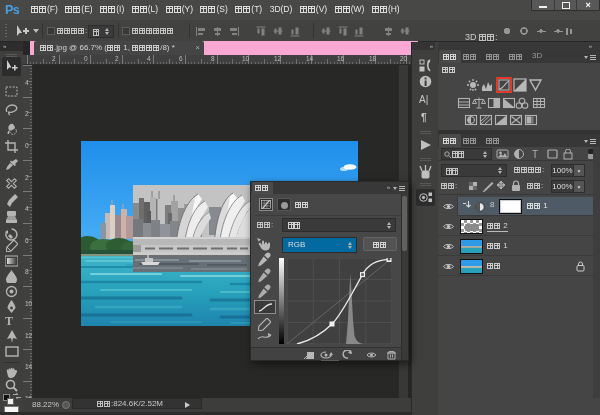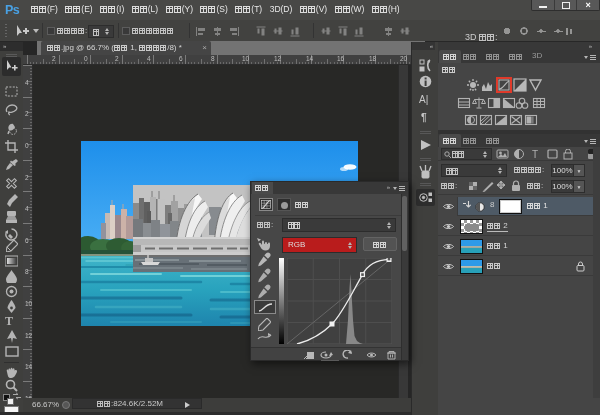--- a/index.html
+++ b/index.html
@@ -187,21 +187,21 @@
       <path d="M8.5 8.5 L12 12" stroke="#b5b5b5" stroke-width="2"></path>
     </svg>
   <div class="ab" style="left:3px;top:352px;width:7px;height:7px;background:#111;border:1px solid #888"></div>
   <div class="ab" style="left:7px;top:356px;width:7px;height:7px;background:#eee;border:1px solid #666"></div>
   <svg class="ab" style="left:13px;top:350px" width="8" height="8" viewBox="0 0 8 8">
       <path d="M0 2.5 h5 M5 2.5 l-1.8 -1.5 M8 5.5 h-5 M3 5.5 l1.8 1.5" stroke="#aaa" fill="none"></path>
     </svg>
   <div class="ab" style="left:4px;top:364px;width:15px;height:7px;background:#f5f5f5;border:1px solid #777"></div>
 </div>
 
-<div class="ab" style="left:37px;top:41px;width:388px;height:14px;background:#737373">
+<div class="ab" style="left:30px;top:41px;width:388px;height:14px;background:#f9a8d4">
   <div class="ab" style="left:4px;top:0;width:170px;height:14px;background:#454545;border-radius:2px 2px 0 0">
     <div class="ab txt" style="left:6px;top:3px;font-size:8px;color:#d5d5d5"><span class="zh s"></span><span class="zh s"></span>.jpg @ 66.7% (<span class="zh s"></span><span class="zh s"></span> 1, <span class="zh s"></span><span class="zh s"></span><span class="zh s"></span><span class="zh s"></span>/8) *</div>
     <div class="ab" style="right:4px;top:3px;font-size:8px;color:#aaa">×</div>
   </div>
 </div>
 
 <div class="ab" id="rulerH" style="left:23px;top:55px;width:388px;height:10px;background:#404040;border-bottom:1px solid #2b2b2b;overflow:hidden">
   <div class="ab" style="left:4px;top:7px;width:384px;height:3px;background:repeating-linear-gradient(90deg,#686868 0,#686868 1px,transparent 1px,transparent 3.16px)"></div>
   <div class="ab" style="left:4px;top:4px;width:384px;height:6px;background:repeating-linear-gradient(90deg,#707070 0,#707070 1px,transparent 1px,transparent 15.8px)"></div>
   <div class="ab" style="left:4px;top:0;width:384px;height:10px;background:repeating-linear-gradient(90deg,#7a7a7a 0,#7a7a7a 1px,transparent 1px,transparent 31.6px)"></div>
@@ -356,21 +356,21 @@
       <rect x="66" y="114" width="2" height="3" fill="#b0b0b0"></rect>
     </g>
   </svg>
   </div>
 </div>
 
 <div class="ab" style="left:398px;top:65px;width:10px;height:333px;background:#383838;border-left:1px solid #2a2a2a"></div>
 <div class="ab" style="left:398px;top:399px;width:10px;height:12px;background:#4a4a4a;border:1px solid #2e2e2e"></div>
 
 <div class="ab" id="status" style="left:23px;top:398px;width:388px;height:14px;background:#3d3d3b">
-  <div class="ab" style="left:9px;top:3px;font-size:8px;color:#c8c8c8">66.67%</div>
+  <div class="ab" style="left:9px;top:3px;font-size:8px;color:#c8c8c8">88.22%</div>
   <div class="ab" style="left:39px;top:3px;width:8px;height:8px;border-radius:50%;background:#565656;border:1px solid #787878"></div>
   <div class="ab" style="left:49px;top:0;width:130px;height:11px;background:#333;border:1px solid #2a2a2a">
     <div class="ab" style="left:24px;top:1px;font-size:8px;color:#c8c8c8"><span class="zh s"></span><span class="zh s"></span>:824.6K/2.52M</div>
   </div>
   <div class="ab" style="left:162px;top:4px;width:0;height:0;border-top:3.5px solid transparent;border-bottom:3.5px solid transparent;border-left:5px solid #ccc"></div>
 </div>
 <div class="ab" style="left:0;top:412px;width:600px;height:3px;background:#2c2c2c"></div>
 
 <div class="ab" id="dock" style="left:411px;top:42px;width:27px;height:373px;background:#3f3f3d;border-left:1px solid #2a2a2a">
   <div class="ab" style="left:0;top:0;width:23px;height:8px;background:#343434;color:#bbb;font-size:6px;line-height:8px;text-align:right;padding-right:2px">«</div>
@@ -612,21 +612,21 @@
   <div class="ab" style="left:31px;top:36px;width:114px;height:14px;background:#3a3a3a;border:1px solid #2c2c2c;color:#ddd">
     <span class="zh s" style="margin:3px 0 0 5px"></span><span class="zh s"></span>
     <span class="stp"></span>
   </div>
   <svg class="ab" style="left:5px;top:55px" width="18" height="14" viewBox="0 0 18 14">
       <g fill="#b8b8b8">
         <path d="M6 5 C6 3 8 3 8 5 L8 7 L9 6.5 C9 4.5 11 4.5 11 6.5 L11 7 L12 6.8 C12 5.2 14 5.2 14 7 L14 9 C14 12 12 13.5 9.5 13.5 C7 13.5 5.5 12 4.5 10 L3 7.5 C2 6 4 5 5 6.5 L6 8z"></path>
         <path d="M1 1 l4 1.5 l-2.5 2z"></path>
       </g>
     </svg>
-  <div class="ab" style="left:31px;top:55px;width:75px;height:16px;background:#b91c1c;border:1px solid #2c2c2c;color:#ddd;font-size:8px">
+  <div class="ab" style="left:31px;top:55px;width:75px;height:16px;background:#0369a1;border:1px solid #2c2c2c;color:#ddd;font-size:8px">
     <span style="margin:3px 0 0 5px;display:inline-block">RGB</span>
     <span class="stp"></span>
   </div>
   <div class="ab" style="left:112px;top:55px;width:34px;height:14px;background:#535353;border:1px solid #636363;border-radius:2px;color:#e0e0e0;text-align:center;padding-top:3px"><span class="zh s"></span><span class="zh s"></span></div>
 
   <svg class="ab" style="left:5px;top:70px" width="16" height="80" viewBox="0 0 16 80">
     <g fill="#b8b8b8">
       <path d="M10.5 1 a2.6 2.6 0 0 1 3.6 3.6 l-2.2 2.2 l-3.6 -3.6z M7.6 4.5 l3.6 3.6 l-6.4 5.4 l-2.6 .7 l.7 -2.6z"></path>
       <path d="M10.5 17 a2.6 2.6 0 0 1 3.6 3.6 l-2.2 2.2 l-3.6 -3.6z M7.6 20.5 l3.6 3.6 l-6.4 5.4 l-2.6 .7 l.7 -2.6z" opacity=".9"></path>
       <path d="M10.5 33 a2.6 2.6 0 0 1 3.6 3.6 l-2.2 2.2 l-3.6 -3.6z M7.6 36.5 l3.6 3.6 l-6.4 5.4 l-2.6 .7 l.7 -2.6z" opacity=".9"></path>

